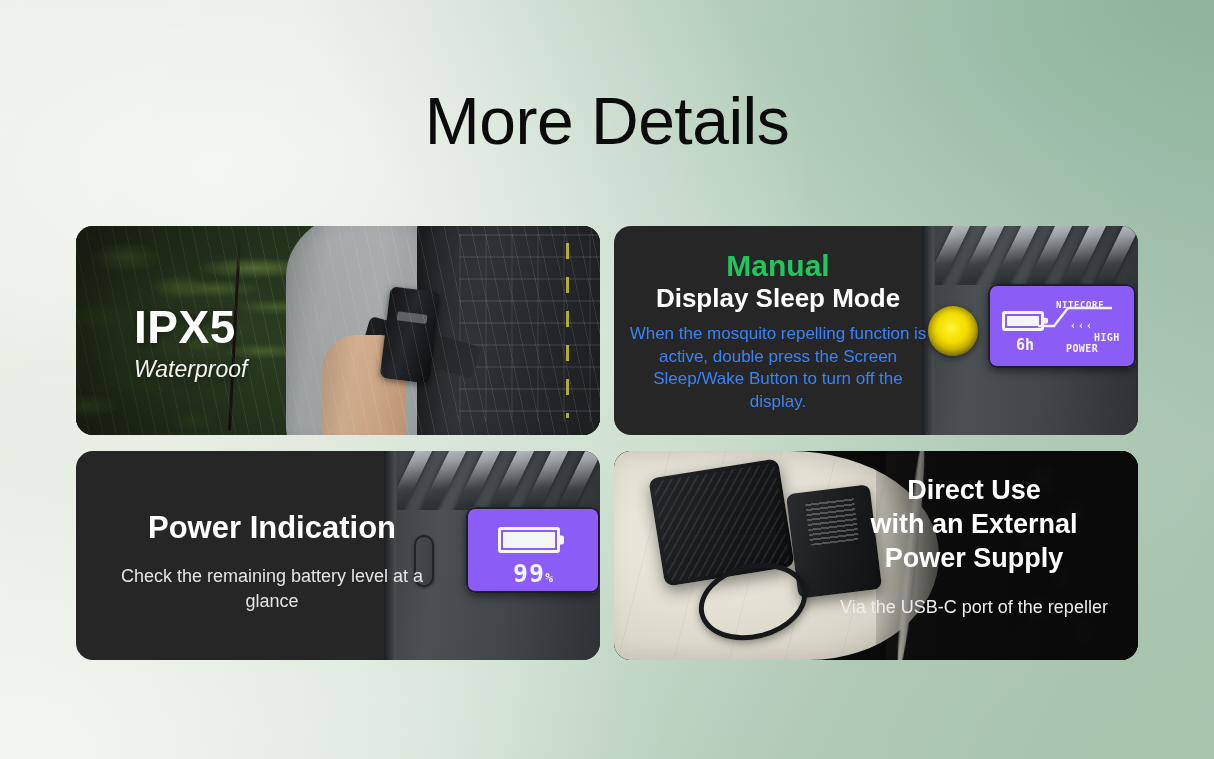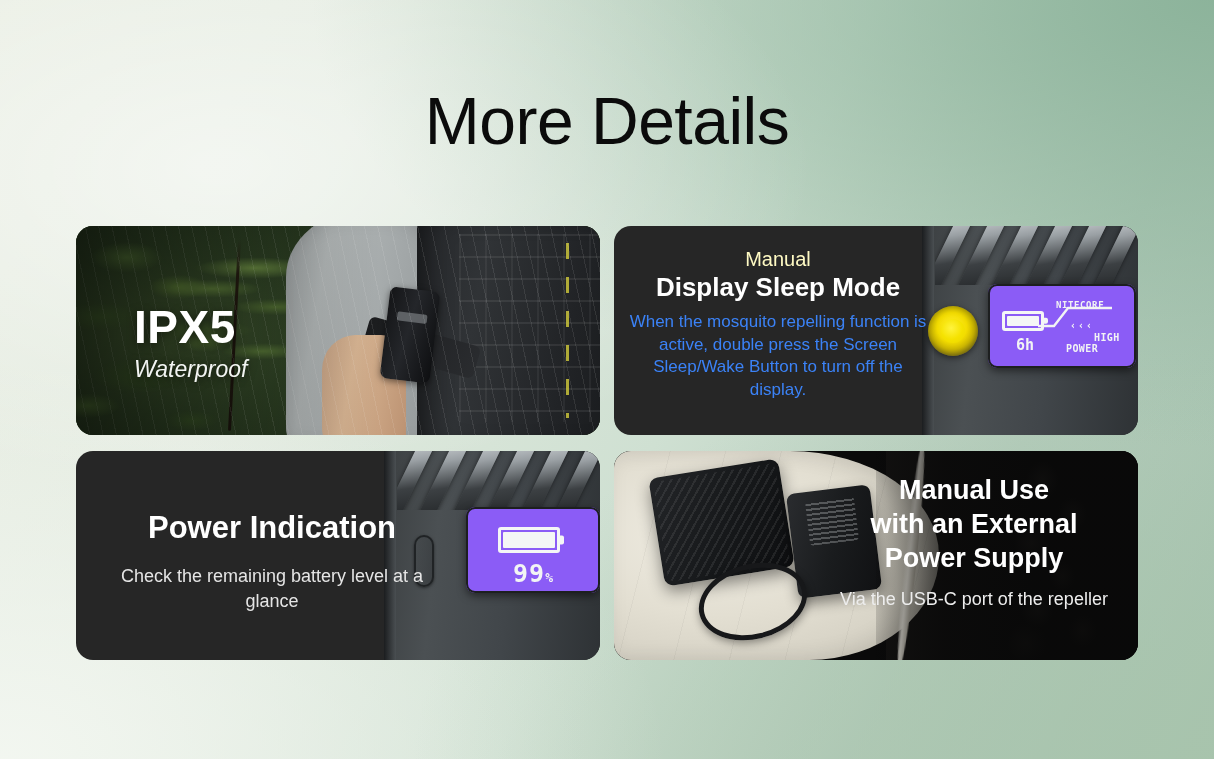--- a/index.html
+++ b/index.html
@@ -195,21 +195,21 @@
     width:4px; height:46%; background:#f4f6f6; border-radius:0 2px 2px 0;
   }
   .batt-fill { position:absolute; inset:2px; background:#f4f6f6; border-radius:1px; }
 
   .lcd-txt {
     color:#f2f4f4; font-family:"DejaVu Sans Mono", monospace; font-weight:700;
   }
 
   
   .c2-text { position:absolute; left:12px; top:22px; width:304px; text-align:center; }
-  .c2-h1 { font-size:20px; font-weight:400; color:#fef9c3; line-height:1.18; }
+  .c2-h1 { font-size:30px; font-weight:700; color:#22c55e; line-height:1.18; }
   .c2-h2 { font-size:26px; font-weight:800; color:#fff; line-height:1.18; white-space:nowrap; }
   .c2-body { margin-top:9px; font-size:17px; line-height:1.33; color:#3b82f6; font-weight:400; }
 
   .c2-dev { left:308px; right:0; }
   .c2-btn {
     position:absolute; left:6px; top:80px; width:50px; height:50px;
     border-radius:50%;
     background:radial-gradient(circle at 48% 42%, #ffee2e 0%, #f3dc00 38%, #cdb703 58%, #9c8c10 72%, #7d7112 100%);
     box-shadow:0 2px 6px rgba(0,0,0,.5), inset 0 0 9px rgba(0,0,0,.35);
   }
@@ -298,21 +298,21 @@
     position:absolute; left:16%; top:54%; width:21%; height:36%;
     border:5px solid #17181a;
     border-radius:50%;
     transform:rotate(-14deg);
     box-shadow:0 3px 8px rgba(0,0,0,.4);
   }
   .c4-text {
     position:absolute; right:14px; top:22px; width:300px; text-align:center;
   }
   .c4-h { font-size:27px; font-weight:800; color:#fff; line-height:1.26; }
-  .c4-body { margin-top:12px; font-size:18px; line-height:1.36; color:#ededed; }
+  .c4-body { margin-top:20px; font-size:18px; line-height:1.36; color:#ededed; }
 </style>
 </head>
 <body>
 
 <div class="bg"></div>
 <div class="bg-soft"></div>
 
 <div class="page">
 
   <div class="title">More Details</div>
@@ -418,21 +418,21 @@
         <div class="c4-stones"></div>
         <div class="c4-fabric"></div>
         <div class="c4-seam"></div>
         <div class="c4-edge"></div>
         <div class="c4-bank"></div>
         <div class="c4-repeller"></div>
         <div class="c4-cable"></div>
         <div class="c4-shade"></div>
       </div>
       <div class="c4-text">
-        <div class="c4-h">Manual Use</div>
+        <div class="c4-h">Direct Use</div>
         <div class="c4-h">with an External</div>
         <div class="c4-h">Power Supply</div>
         <div class="c4-body">Via the USB-C port of the repeller</div>
       </div>
     </div>
 
   </div>
 </div>
 
 </body></html>

